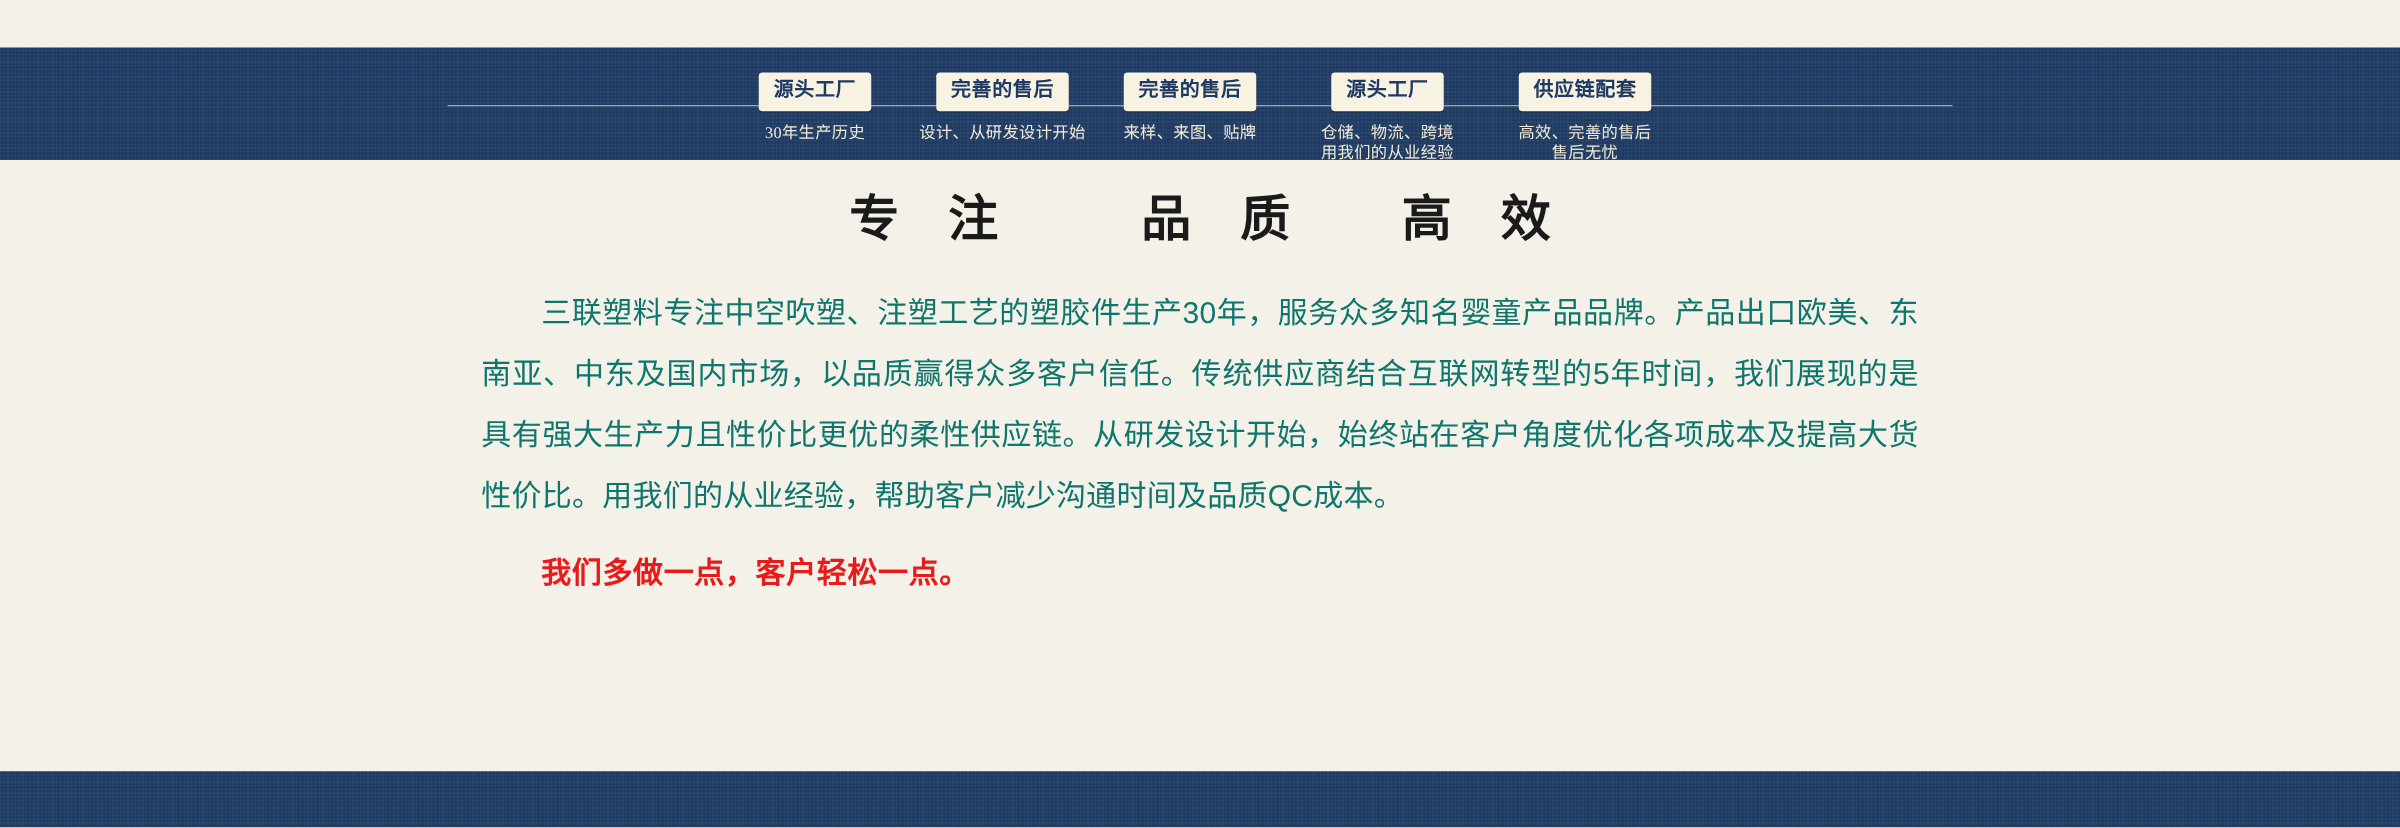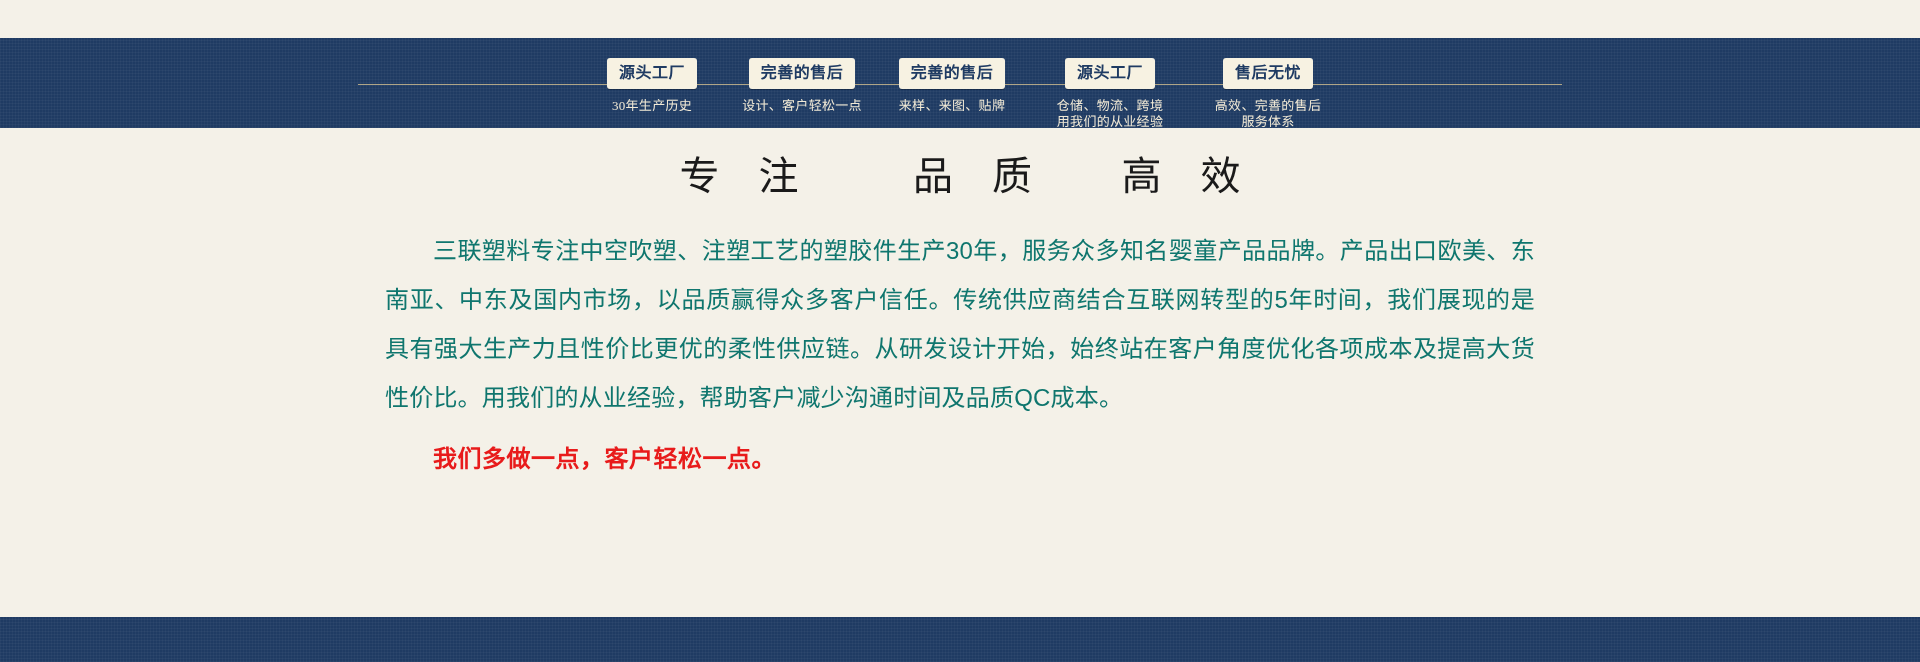--- a/index.html
+++ b/index.html
@@ -106,21 +106,21 @@
     width: 1920px;
     height: 489px;
     display: flex;
     flex-direction: column;
     align-items: center;
   }
   .headline {
     margin-top: 24px;
     color: #1a1a1a;
     font-size: 40px;
-    font-weight: normal;
+    font-weight: bold;
     letter-spacing: 14px;
     text-indent: 14px;
     line-height: 1.2;
     white-space: pre;
   }
   .paragraph {
     width: 1150px;
     margin-top: 26px;
     color: #0f766e;
     font-size: 24px;
@@ -148,35 +148,35 @@
   <div class="top-band"></div>
   <div class="feature-line"></div>
 
   <div class="features">
     <div class="feature">
       <div class="feature-pill">源头工厂</div>
       <div class="feature-desc">30年生产历史</div>
     </div>
     <div class="feature">
       <div class="feature-pill">完善的售后</div>
-      <div class="feature-desc">设计、客户轻松一点</div>
+      <div class="feature-desc">设计、从研发设计开始</div>
     </div>
     <div class="feature">
       <div class="feature-pill">完善的售后</div>
       <div class="feature-desc">来样、来图、贴牌</div>
     </div>
     <div class="feature wide">
       <div class="feature-pill">源头工厂</div>
       <div class="feature-desc">仓储、物流、跨境
 用我们的从业经验</div>
     </div>
     <div class="feature">
-      <div class="feature-pill">售后无忧</div>
+      <div class="feature-pill">供应链配套</div>
       <div class="feature-desc">高效、完善的售后
-服务体系</div>
+售后无忧</div>
     </div>
   </div>
 
   <div class="content">
     <div class="headline">专 注    品 质   高 效</div>
     <div class="paragraph">三联塑料专注中空吹塑、注塑工艺的塑胶件生产30年，服务众多知名婴童产品品牌。产品出口欧美、东南亚、中东及国内市场，以品质赢得众多客户信任。传统供应商结合互联网转型的5年时间，我们展现的是具有强大生产力且性价比更优的柔性供应链。从研发设计开始，始终站在客户角度优化各项成本及提高大货性价比。用我们的从业经验，帮助客户减少沟通时间及品质QC成本。</div>
     <div class="slogan">我们多做一点，客户轻松一点。</div>
   </div>
 
   <div class="bottom-band"></div>

